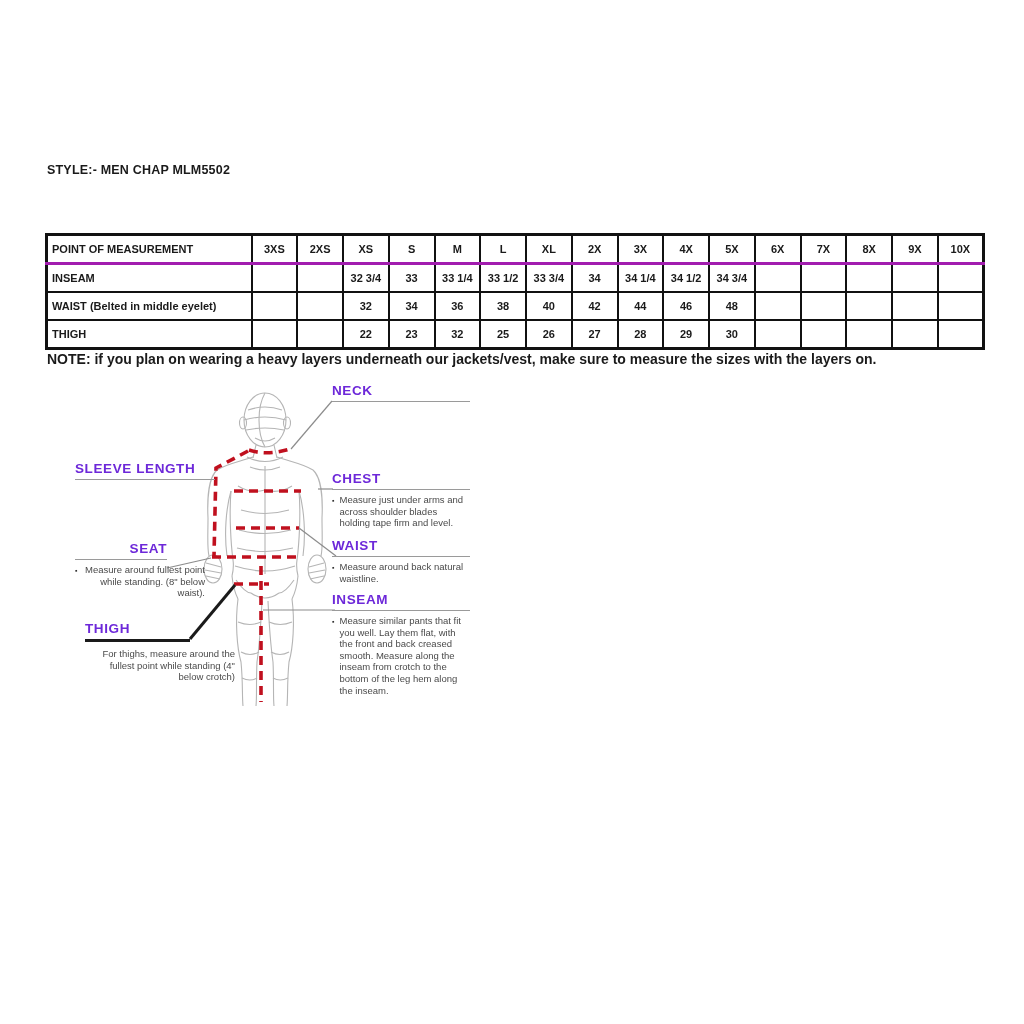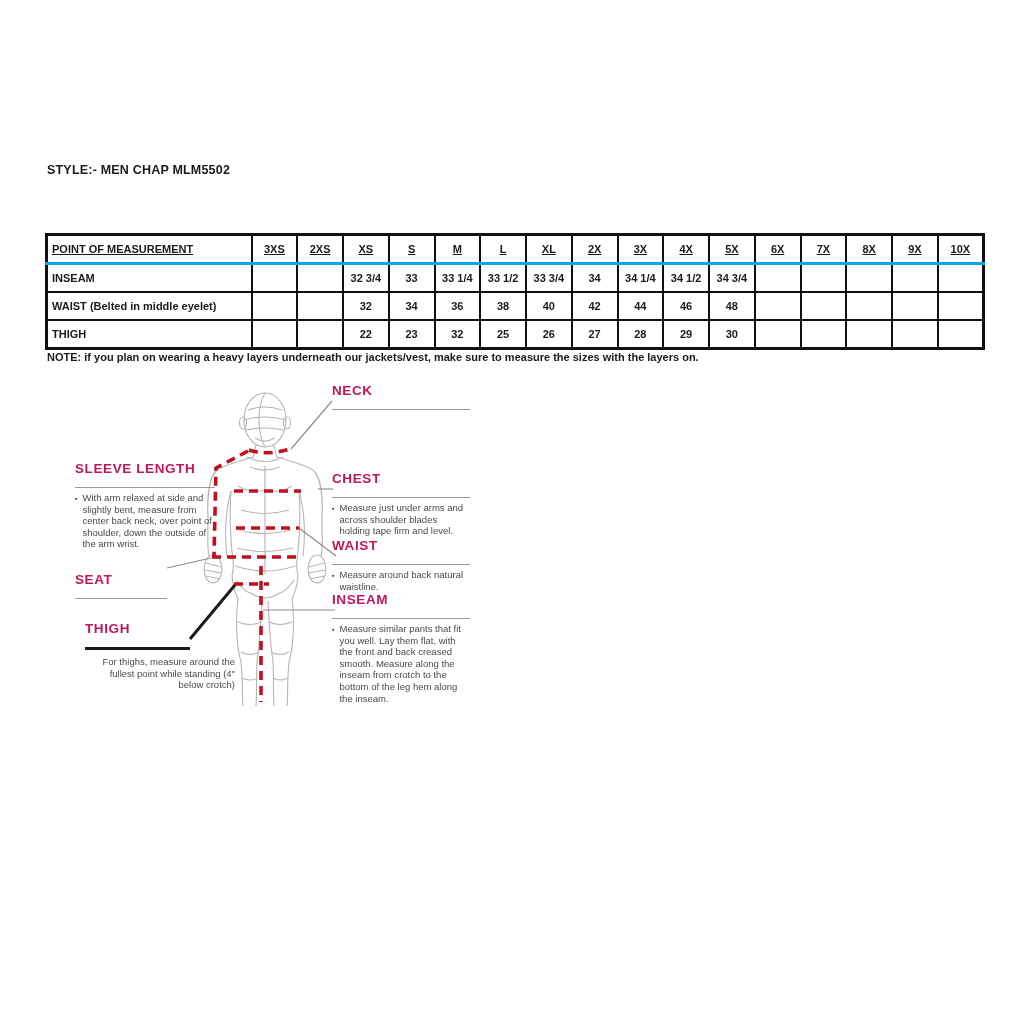--- a/index.html
+++ b/index.html
@@ -1,30 +1,30 @@
 <!DOCTYPE html>
 <html><head>
 <meta charset="utf-8">
 <style>
   html,body{margin:0;padding:0;background:#fff;}
   body{width:1024px;height:1024px;position:relative;font-family:"Liberation Sans",sans-serif;color:#1a1a1a;overflow:hidden;}
 
   .doc-title{position:absolute;left:47px;top:163px;font-size:12.5px;font-weight:bold;letter-spacing:.2px;}
-  .note-line{position:absolute;left:47px;top:351px;font-size:11px;font-weight:bold;}
+  .note-line{position:absolute;left:47px;top:351px;font-size:14px;font-weight:bold;}
 
   
   .size-table{position:absolute;left:45px;top:233px;border-collapse:collapse;table-layout:fixed;width:937px;}
   .size-table th,.size-table td{border:2px solid #111;font-size:11px;font-weight:bold;height:24px;padding:1px 3px;text-align:center;white-space:nowrap;overflow:hidden;}
-  .size-table thead th{border-bottom:3px solid #0ea5e9;text-decoration:underline;}
+  .size-table thead th{border-bottom:3px solid #a21caf;}
   .size-table .rowlabel{text-align:left;padding-left:4px;}
   .size-table{border:3px solid #111;}
 
   
   .sec{position:absolute;}
-  .sec .hd{font-size:13.5px;font-weight:600;color:#be185d;letter-spacing:.6px;line-height:16px;padding-bottom:10px;border-bottom:1px solid #9a9a9a;}
+  .sec .hd{font-size:13.5px;font-weight:600;color:#6d28d9;letter-spacing:.6px;line-height:16px;padding-bottom:2px;border-bottom:1px solid #9a9a9a;}
   .sec .hd.thick{border-bottom:3px solid #1a1a1a;}
   .sec .desc{display:flex;gap:5px;margin-top:4px;font-size:9.5px;line-height:11.6px;color:#4a4a4a;}
   .sec .desc .blt{font-size:7px;line-height:11px;margin-top:1px;color:#333;}
   .overlay-svg{position:absolute;left:0;top:0;pointer-events:none;}
 </style>
 </head>
 <body>
 
 <div class="doc-title">STYLE:- MEN CHAP MLM5502</div>
 
@@ -229,28 +229,28 @@
 <div class="sec" style="left:332px;top:592px;width:138px;">
   <div class="hd">INSEAM</div>
   <div class="desc">
       <span class="blt">▪</span>
       <span>Measure similar pants that fit you well. Lay them flat, with the front and back creased smooth. Measure along the inseam from crotch to the bottom of the leg hem along the inseam.</span>
     </div>
 </div>
 
 <div class="sec" style="left:75px;top:461px;width:140px;">
   <div class="hd">SLEEVE LENGTH</div>
-  <div class="desc">
-      <span class="blt">▪</span>
-      <span>With arm relaxed at side and slightly bent, measure from center back neck, over point of shoulder, down the outside of the arm wrist.</span>
-    </div>
-</div>
-
-<div class="sec" style="left:75px;top:572px;width:130px;">
+</div>
+
+<div class="sec" style="left:75px;top:541px;width:130px;text-align:right;">
   <div class="hd" style="width:92px;">SEAT</div>
+  <div class="desc">
+      <span class="blt">▪</span>
+      <span>Measure around fullest point while standing. (8" below waist).</span>
+    </div>
 </div>
 
 <div class="sec" style="left:85px;top:621px;width:150px;">
   <div class="hd thick" style="width:105px;">THIGH</div>
   <div class="desc" style="margin-top:6px;text-align:right;">
       <span>For thighs, measure around the fullest point while standing (4" below crotch)</span>
     </div>
 </div>
 
 </body></html>

